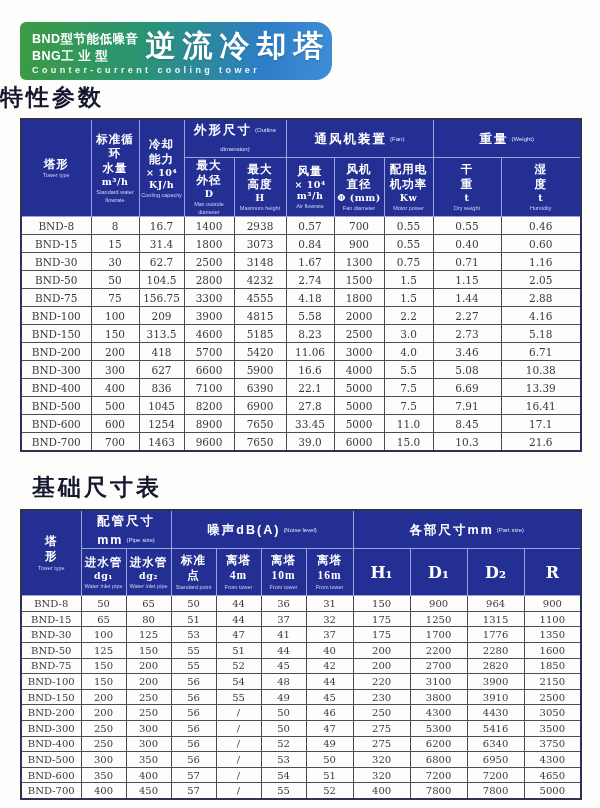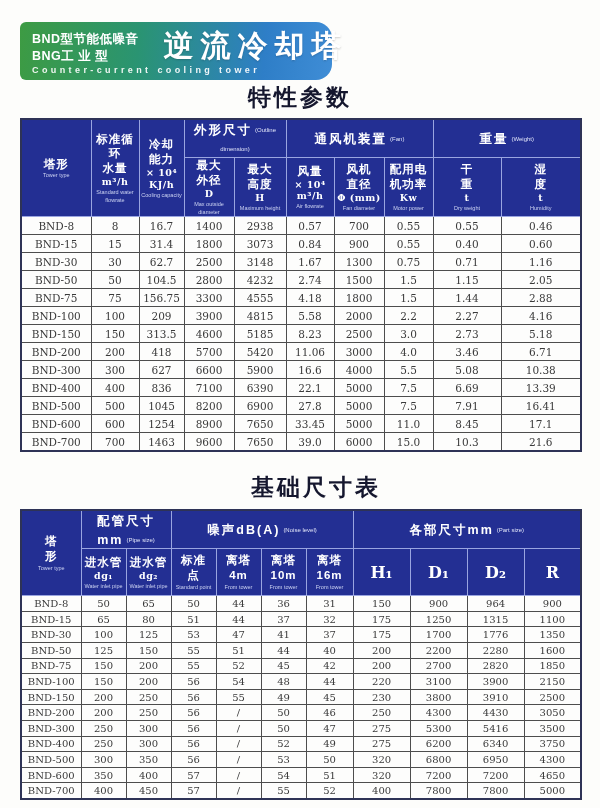--- a/index.html
+++ b/index.html
@@ -12,33 +12,33 @@
 
   
   .badge{
     margin:22px 0 0 20px;
     width:312px;height:58px;box-sizing:border-box;
     background:linear-gradient(95deg,#3d9b43 0%,#2a9472 38%,#2e7ec7 78%,#3f8dd6 100%);
     border-radius:6px 16px 16px 6px;
     color:#fff;
     padding:6px 10px 2px 12px;
   }
-  .badge-top{display:flex;align-items:center;gap:25px;}
+  .badge-top{display:flex;align-items:center;gap:7px;}
   .badge-models{font-weight:bold;font-size:12.5px;line-height:1.35;white-space:nowrap;letter-spacing:.5px;}
   .badge-title{
     font-size:30px;font-weight:bold;letter-spacing:7px;white-space:nowrap;
     text-shadow:0 1px 2px rgba(0,0,0,.18);margin-top:-2px;
   }
   .badge-en{
     font-size:9px;font-weight:bold;letter-spacing:3.4px;
     color:rgba(255,255,255,.92);margin-top:-2px;white-space:nowrap;
   }
 
   
-  .section-title{text-align:center;margin-top:2px;}
+  .section-title{margin-top:2px;}
   .section-title.s2{margin-top:20px;padding-left:32px;}
   .st-cn{
     font-size:23px;font-weight:bold;color:#15172e;letter-spacing:3px;
   }
   .st-en{font-size:8px;color:#8a8a8a;letter-spacing:1.2px;margin-top:-1px;}
 
   
   table{
     border-collapse:collapse;table-layout:fixed;
     margin:5px 0 0 20px;width:560px;
@@ -55,21 +55,21 @@
   tr.subrow th{height:52px;}
   .t2 tr.subrow th{height:46px;margin-top:42px;}
   td{
     border:1px solid #4d4d4d;text-align:center;color:#3a3a3a;
     font-size:10.5px;padding:0;height:17px;
     font-family:"DejaVu Serif",serif;
   }
   .t2 td{height:14.6px;font-size:10px;}
   .g-cn{font-size:12.5px;letter-spacing:2px;}
   .g-en{font-size:6px;font-weight:normal;margin-left:3px;color:#dfe3f8;vertical-align:2px;letter-spacing:0;}
-  .h-cn{font-size:11.5px;line-height:1.3;letter-spacing:1px;}
+  .h-cn{font-size:11.5px;line-height:1.3;letter-spacing:1px;font-family:Liberation Serif, serif;}
   .h-unit{font-size:9.5px;line-height:1.25;font-family:"DejaVu Serif",serif;letter-spacing:.5px;}
   .h-en{font-size:5.5px;font-weight:normal;line-height:1.5;color:#ccd3f2;letter-spacing:0;}
   .h-sym{font-size:16px;font-family:"DejaVu Serif",serif;}
 </style>
 </head>
 <body>
 
 <div class="page">
 
   <div class="badge">

